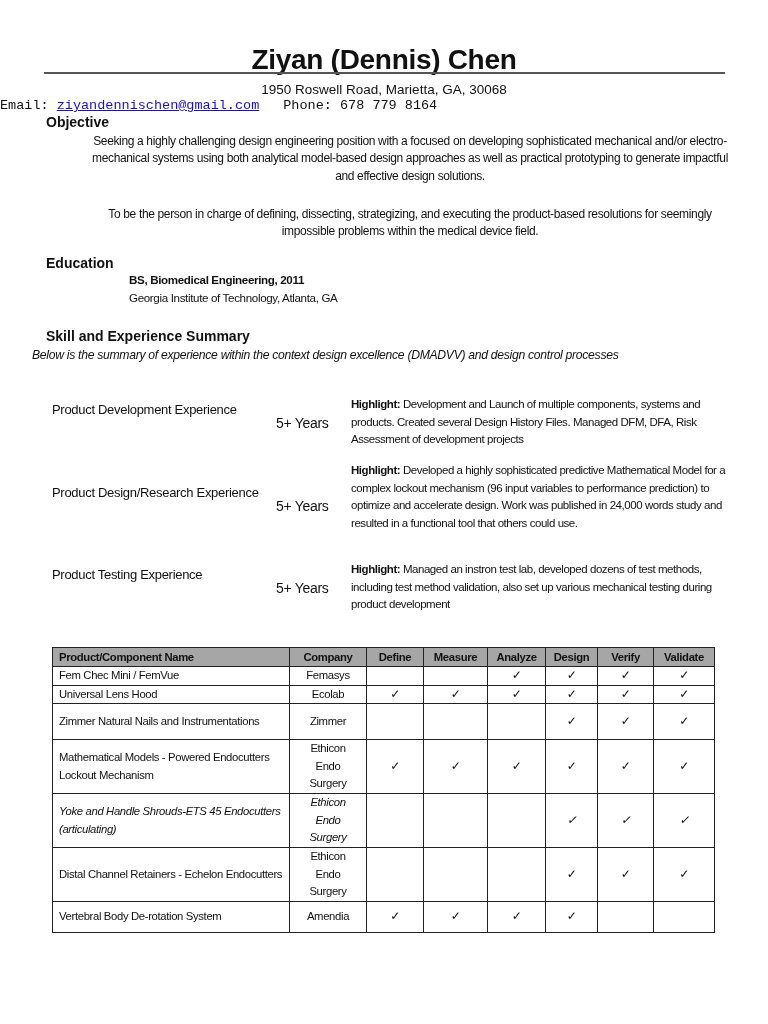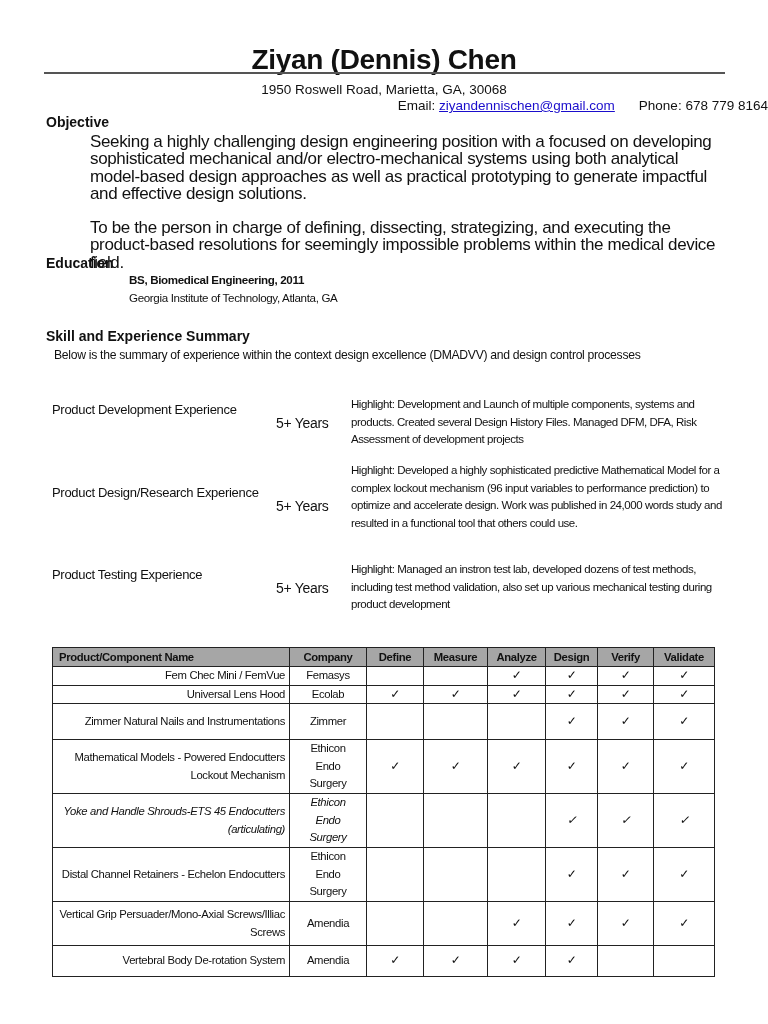--- a/index.html
+++ b/index.html
@@ -3,65 +3,65 @@
 <meta charset="utf-8">
 <style>
   html, body { margin: 0; padding: 0; background: #ffffff; }
   body { width: 768px; height: 1024px; position: relative; overflow: hidden; color: #111; }
 
   #name { position: absolute; top: 44px; left: 0; width: 768px; text-align: center;
           font-family: "Liberation Sans", sans-serif; font-weight: bold; font-size: 28px; letter-spacing: -0.3px; }
   #rule { position: absolute; top: 72px; left: 44px; width: 681px; height: 2px; background: #555; }
   #address { position: absolute; top: 82px; left: 0; width: 768px; text-align: center;
              font-family: "Liberation Sans", sans-serif; font-size: 13.5px; }
-  #contact { position: absolute; top: 98px; left: 0; width: 768px; text-align: right;
-             font-family: Liberation Sans, sans-serif; font-size: 13.5px; }
+  #contact { position: absolute; top: 98px; left: 0; width: 768px; text-align: left;
+             font-family: Liberation Mono, monospace; font-size: 13.5px; }
   #contact a { color: #1a0dcc; text-decoration: underline; }
   .gap { display: inline-block; width: 24px; }
 
   .h2 { position: absolute; left: 46px; font-family: "Liberation Sans", sans-serif; font-weight: bold; font-size: 14px; }
   .para { position: absolute; left: 90px; width: 640px; font-family: "Liberation Sans", sans-serif;
-          font-size: 17px; line-height: 17.3px; letter-spacing: -0.35px; }
+          font-size: 12px; line-height: 17.3px; letter-spacing: -0.35px; text-align: center; }
   .edu { position: absolute; left: 90px; font-family: "Liberation Sans", sans-serif; font-size: 11.6px; letter-spacing: -0.35px; padding-left: 39px; }
-  .italic { position: absolute; left: 54px; width: 680px; font-family: "Liberation Sans", sans-serif;
-            font-size: 12.2px; line-height: 19px; letter-spacing: -0.3px; }
+  .italic { position: absolute; left: 32px; width: 680px; font-family: "Liberation Sans", sans-serif;
+            font-style: italic; font-size: 12.2px; line-height: 19px; letter-spacing: -0.3px; }
 
   .exp-title { position: absolute; left: 52px; width: 215px; font-family: "Liberation Sans", sans-serif;
                font-size: 13px; line-height: 26px; letter-spacing: -0.3px; }
   .exp-years { position: absolute; left: 276px; font-family: "Liberation Sans", sans-serif; font-size: 14px; letter-spacing: -0.3px; }
   .exp-high { position: absolute; left: 351px; width: 380px; font-family: "Liberation Sans", sans-serif;
               font-size: 11.5px; line-height: 17.5px; letter-spacing: -0.45px; }
-  .exp-high b { font-weight: normal; }
+  .exp-high b { font-weight: bold; }
 
   table#matrix { position: absolute; top: 625px; left: 52px; border-collapse: collapse;
                  font-family: "Liberation Sans", sans-serif; font-size: 11.3px; letter-spacing: -0.35px; margin-top: 22px; }
   #matrix th, #matrix td { border: 1.3px solid #222; padding: 0 4px; }
   #matrix th { background: #a6a6a6; font-weight: bold; height: 18px; text-align: center; }
   #matrix th.first { text-align: left; padding-left: 6px; }
   #matrix td { text-align: center; line-height: 17.5px; }
-  #matrix td.name { text-align: right; padding-left: 6px; }
+  #matrix td.name { text-align: left; padding-left: 6px; }
   #matrix td.check { font-size: 12px; }
   col.c0 { width: 237px; } col.c1 { width: 77px; } col.c2 { width: 57px; } col.c3 { width: 64px; }
   col.c4 { width: 58px; } col.c5 { width: 52px; } col.c6 { width: 56px; } col.c7 { width: 61px; }
 </style>
 </head>
 <body>
 
 <div id="name">Ziyan (Dennis) Chen</div>
 <div id="rule"></div>
 <div id="address">1950 Roswell Road, Marietta, GA, 30068</div>
 <div id="contact">
   <span>Email:</span>
   <a>ziyandennischen@gmail.com</a><span class="gap"></span><span>Phone:</span>
   <span>678 779 8164</span>
 </div>
 
 <div class="h2" style="top:114px">Objective</div>
 <div class="para" style="top:133px">Seeking a highly challenging design engineering position with a focused on developing sophisticated mechanical and/or electro-mechanical systems using both analytical model-based design approaches as well as practical prototyping to generate impactful and effective design solutions.</div>
-<div class="para" style="top:219px">To be the person in charge of defining, dissecting, strategizing, and executing the product-based resolutions for seemingly impossible problems within the medical device field.</div>
+<div class="para" style="top:206px">To be the person in charge of defining, dissecting, strategizing, and executing the product-based resolutions for seemingly impossible problems within the medical device field.</div>
 
 <div class="h2" style="top:255px">Education</div>
 <div class="edu" style="top:273px; font-weight:bold">BS, Biomedical Engineering,  2011</div>
 <div class="edu" style="top:291px">Georgia Institute of Technology, Atlanta, GA</div>
 
 <div class="h2" style="top:328px">Skill and Experience Summary</div>
 <div class="italic" style="top:346px">Below is the summary of experience within the context design excellence (DMADVV) and design control processes</div>
 
 <div>
   <div class="exp-title" style="top:397px">Product Development Experience</div>
@@ -158,30 +158,20 @@
       <tr style="height: 54px;">
         <td class="name">Distal Channel Retainers -  Echelon Endocutters</td>
         <td style="white-space: normal; padding: 0px 12px;">Ethicon Endo Surgery</td>
         <td class="check"></td>
         <td class="check"></td>
         <td class="check"></td>
         <td class="check"><span>✓</span></td>
         <td class="check"><span>✓</span></td>
         <td class="check"><span>✓</span></td>
       </tr>
-      <tr style="height: 44px;">
-        <td class="name">Vertical Grip Persuader/Mono-Axial Screws/Illiac Screws</td>
-        <td>Amendia</td>
-        <td class="check"></td>
-        <td class="check"></td>
-        <td class="check"><span>✓</span></td>
-        <td class="check"><span>✓</span></td>
-        <td class="check"><span>✓</span></td>
-        <td class="check"><span>✓</span></td>
-      </tr>
       <tr style="height: 31px;">
         <td class="name">Vertebral Body De-rotation System</td>
         <td>Amendia</td>
         <td class="check"><span>✓</span></td>
         <td class="check"><span>✓</span></td>
         <td class="check"><span>✓</span></td>
         <td class="check"><span>✓</span></td>
         <td class="check"></td>
         <td class="check"></td>
       </tr>

